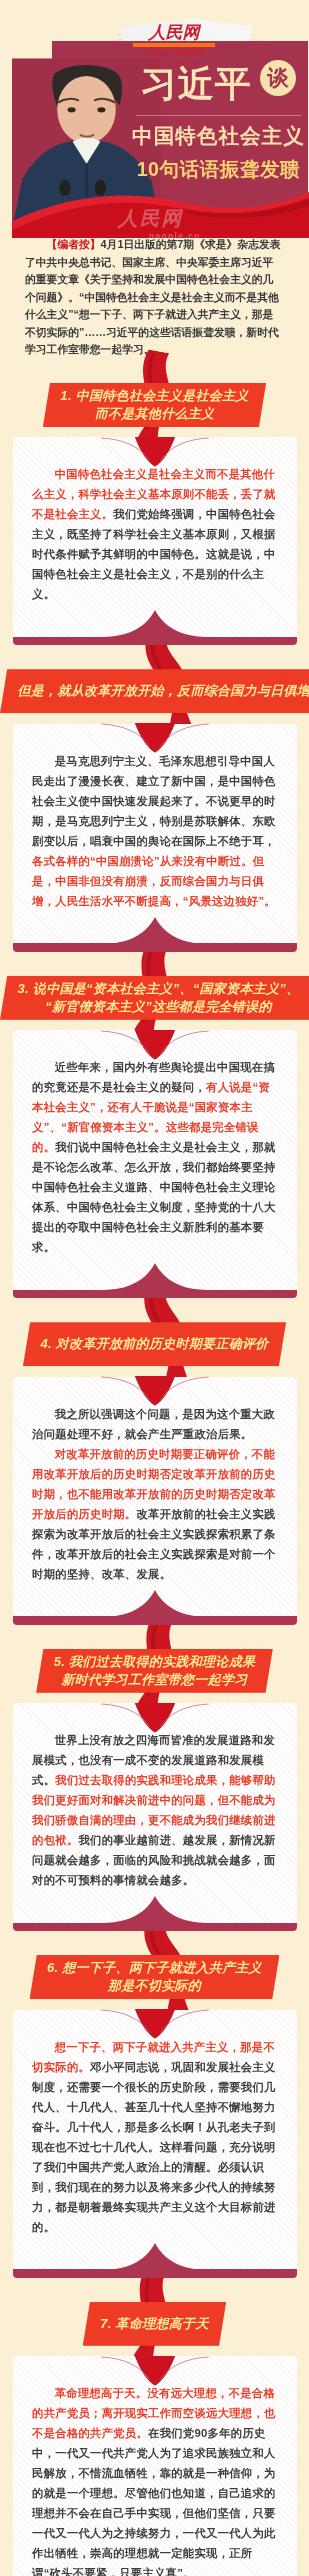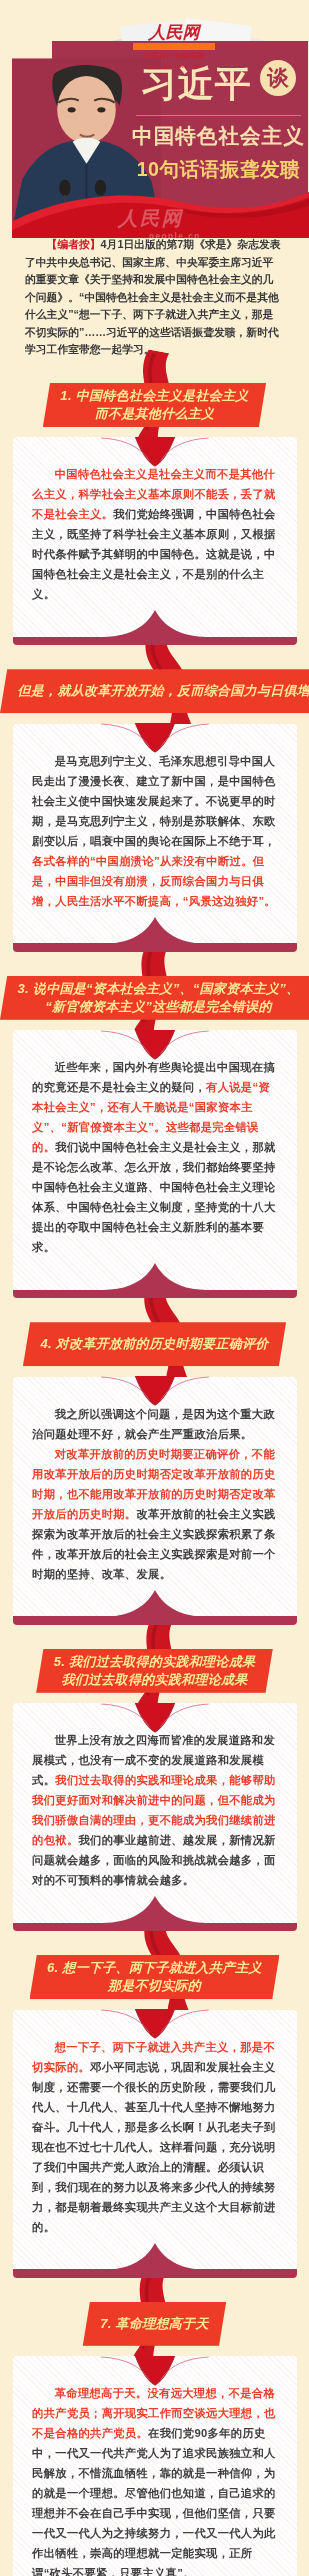--- a/index.html
+++ b/index.html
@@ -9,21 +9,21 @@
   
   .header{position:relative;height:229px;z-index:2;margin-left:12px;}
   .pg{position:absolute;background:#e6e6e6;}
   .pg1{left:77px;top:36px;width:93px;height:62px;transform:rotate(-14deg);background:#dedede;}
   .pg2{left:155px;top:31px;width:98px;height:62px;transform:rotate(12deg);background:#e9e9e9;}
   .pg3{left:111px;top:23px;width:62px;height:52px;transform:rotate(-6deg);background:#f2f2f2;}
   .pg4{left:170px;top:21.6px;width:67px;height:52px;transform:rotate(7deg);background:#f6f6f6;}
   .hero-card{position:absolute;left:40px;top:41px;right:1.5px;bottom:0;background:#a6334d;}
   .site-logo{position:absolute;top:23px;left:121px;width:82px;text-align:center;color:#c9202e;z-index:6;}
   .logo-script{font-family:"DejaVu Serif",serif;font-style:italic;font-weight:bold;font-size:17px;line-height:18.5px;}
-  .logo-network{font-size:7.2px;font-weight:bold;letter-spacing:0.5px;border-top:7px solid #f97316;padding-top:1.5px;margin-top:1px;white-space:nowrap;}
+  .logo-network{font-size:7.2px;font-weight:bold;letter-spacing:0.5px;border-top:4px solid #f97316;padding-top:1.5px;margin-top:1px;white-space:nowrap;}
   .logo-url{font-size:6.2px;font-weight:bold;letter-spacing:1px;margin-top:1px;}
   .hero-title{position:absolute;right:3.1px;top:60px;width:175px;z-index:5;text-align:center;}
   .t-row1{display:flex;align-items:flex-start;justify-content:center;}
   .t-name{font-size:36px;font-weight:bold;color:#f9e6b8;letter-spacing:1px;}
   .t-badge{width:36px;height:36px;border-radius:50%;background:#f6e2ae;color:#a6334d;font-size:21.6px;font-weight:bold;
            line-height:36px;margin-left:8.2px;flex:0 0 auto;}
   .t-div{height:0.5px;background:rgba(255,255,255,.35);margin:6.2px 5.2px;}
   .t-sub{font-size:20.6px;font-weight:bold;color:#f7e0ae;letter-spacing:1px;white-space:nowrap;}
   .t-sub2{font-size:19.6px;font-weight:bold;color:#f6d270;margin-top:6.2px;letter-spacing:0.5px;white-space:nowrap;}
   .photo{position:absolute;left:0;top:58px;width:149px;height:172px;z-index:4;}
@@ -222,21 +222,21 @@
     </div>
   </div>
 
   <div class="section">
     <svg class="ribbon-link" viewBox="0 0 120 250" preserveAspectRatio="none" style="transform: translateX(-8.2px) rotate(13deg);">
       <path d="M44,0 C20,62 88,100 56,162 C42,196 68,226 52,250 L94,250 C110,200 74,160 98,106 C114,64 70,42 84,0 Z" fill="#cb0e1c"></path>
       <path d="M56,6 C38,58 92,96 66,152" stroke="#8f0712" stroke-width="7" fill="none" opacity=".45"></path>
     </svg>
     <div class="banner">
           <div class="banner-line">5. 我们过去取得的实践和理论成果</div>
-          <div class="banner-line">我们过去取得的实践和理论成果</div>
+          <div class="banner-line">新时代学习工作室带您一起学习</div>
         </div>
     <div class="qbox">
       <svg class="notch-top" width="124" height="31" viewBox="0 0 240 60">
         <path d="M82,0 C92,26 106,48 120,56 C134,48 148,26 158,0 Z" fill="#cf101f"></path>
         <path d="M82,0 C92,26 106,48 120,56 C134,48 148,26 158,0" fill="none" stroke="#a52433" stroke-width="2"></path>
         <path d="M16,2 C58,4 92,18 109,46" fill="none" stroke="#d4647a" stroke-width="1.5"></path>
         <path d="M224,2 C182,4 148,18 131,46" fill="none" stroke="#d4647a" stroke-width="1.5"></path>
       </svg>
       <div class="qtext">
             <p><span>世界上没有放之四海而皆准的发展道路和发展模式，也没有一成不变的发展道路和发展模式。</span><span class="hl">我们过去取得的实践和理论成果，能够帮助我们更好面对和解决前进中的问题，但不能成为我们骄傲自满的理由，更不能成为我们继续前进的包袱。</span><span>我们的事业越前进、越发展，新情况新问题就会越多，面临的风险和挑战就会越多，面对的不可预料的事情就会越多。</span></p>

